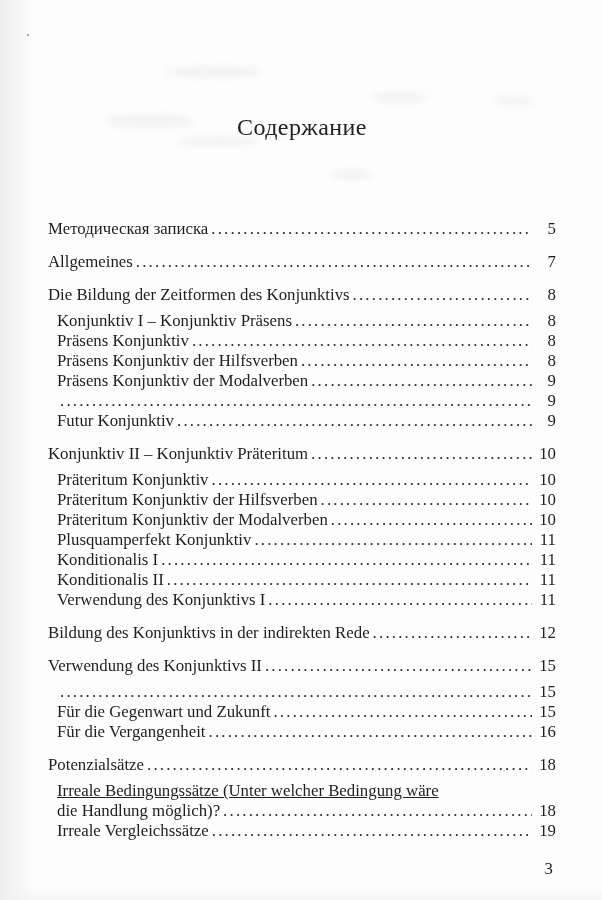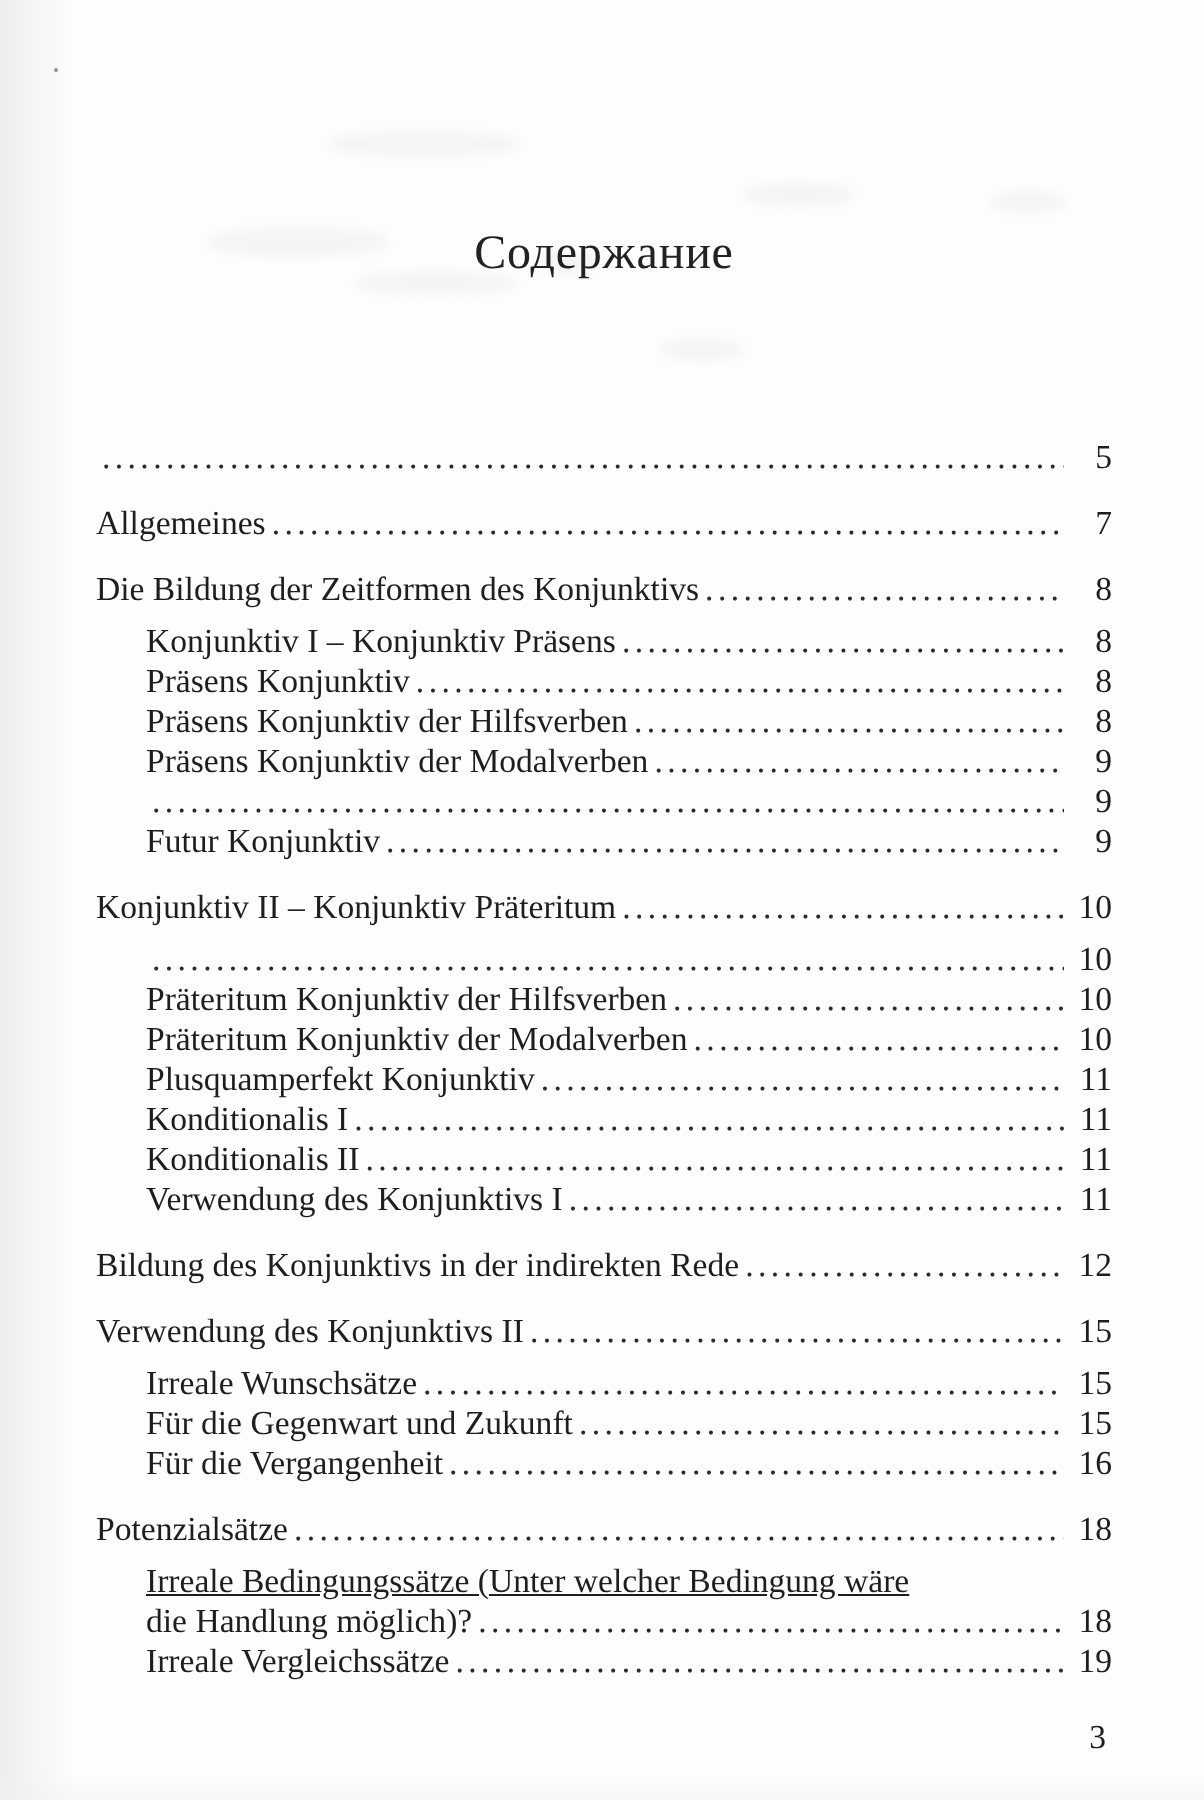--- a/index.html
+++ b/index.html
@@ -61,21 +61,21 @@
   }
   .toc {
     margin-top: 78px;
   }
   .toc-row {
     display: flex;
     align-items: baseline;
     font-size: 16.8px;
     line-height: 20px;
   }
-  .toc-row.level-1 { margin-left: 25px; }
+  .toc-row.level-1 { margin-left: 9px; }
   .toc-row.gap-group { margin-top: 13px; }
   .toc-row.gap-sub { margin-top: 6px; }
   .toc-label { white-space: nowrap; }
   .toc-row.no-dots .toc-label { white-space: normal; text-decoration: underline; }
   .toc-dots {
     flex: 1 1 auto;
     overflow: hidden;
     white-space: nowrap;
     margin-left: 3px;
     letter-spacing: 2.2px;
@@ -105,20 +105,21 @@
 <div class="ghost" style="left:104px; top:114px; width:90px; height:14px;"></div>
 <div class="ghost" style="left:268px; top:126px; width:32px; height:10px;"></div>
 <div class="ghost" style="left:178px; top:136px; width:80px; height:11px;"></div>
 <div class="ghost" style="left:330px; top:170px; width:42px; height:10px;"></div>
 <div class="ghost" style="left:495px; top:96px; width:38px; height:10px;"></div>
 
 <div class="page-inner">
   <h1 class="title">Содержание</h1>
   <div class="toc" id="toc-list">
       <div class="toc-row level-0">
+    <span class="toc-label">Методическая записка</span>
     <span class="toc-dots">..................................................................................................................................</span>
     <span class="toc-page">5</span>
   </div>
       <div class="toc-row level-0 gap-group">
     <span class="toc-label">Allgemeines</span>
     <span class="toc-dots">..................................................................................................................................</span>
     <span class="toc-page">7</span>
   </div>
       <div class="toc-row level-0 gap-group">
     <span class="toc-label">Die Bildung der Zeitformen des Konjunktivs</span>
@@ -153,20 +154,21 @@
     <span class="toc-label">Futur Konjunktiv</span>
     <span class="toc-dots">..................................................................................................................................</span>
     <span class="toc-page">9</span>
   </div>
       <div class="toc-row level-0 gap-group">
     <span class="toc-label">Konjunktiv II – Konjunktiv Präteritum</span>
     <span class="toc-dots">..................................................................................................................................</span>
     <span class="toc-page">10</span>
   </div>
       <div class="toc-row level-1 gap-sub">
+    <span class="toc-label">Präteritum Konjunktiv</span>
     <span class="toc-dots">..................................................................................................................................</span>
     <span class="toc-page">10</span>
   </div>
       <div class="toc-row level-1">
     <span class="toc-label">Präteritum Konjunktiv der Hilfsverben</span>
     <span class="toc-dots">..................................................................................................................................</span>
     <span class="toc-page">10</span>
   </div>
       <div class="toc-row level-1">
     <span class="toc-label">Präteritum Konjunktiv der Modalverben</span>
@@ -197,21 +199,20 @@
     <span class="toc-label">Bildung des Konjunktivs in der indirekten Rede</span>
     <span class="toc-dots">..................................................................................................................................</span>
     <span class="toc-page">12</span>
   </div>
       <div class="toc-row level-0 gap-group">
     <span class="toc-label">Verwendung des Konjunktivs II</span>
     <span class="toc-dots">..................................................................................................................................</span>
     <span class="toc-page">15</span>
   </div>
       <div class="toc-row level-1 gap-sub">
-    <span class="toc-label">Irreale Wunschsätze</span>
     <span class="toc-dots">..................................................................................................................................</span>
     <span class="toc-page">15</span>
   </div>
       <div class="toc-row level-1">
     <span class="toc-label">Für die Gegenwart und Zukunft</span>
     <span class="toc-dots">..................................................................................................................................</span>
     <span class="toc-page">15</span>
   </div>
       <div class="toc-row level-1">
     <span class="toc-label">Für die Vergangenheit</span>

